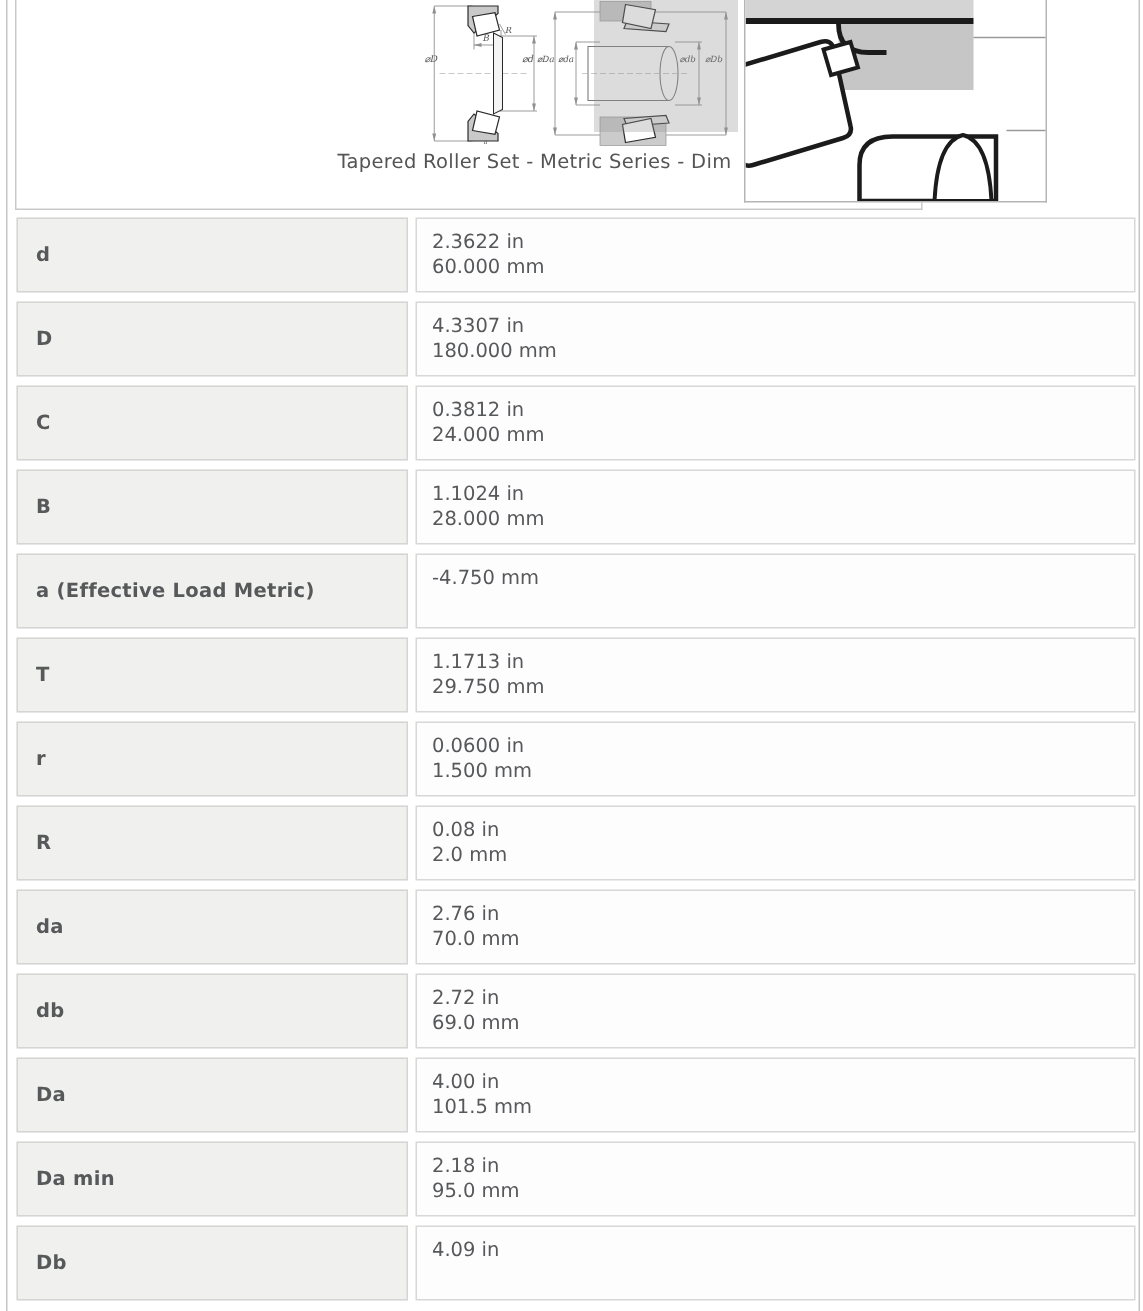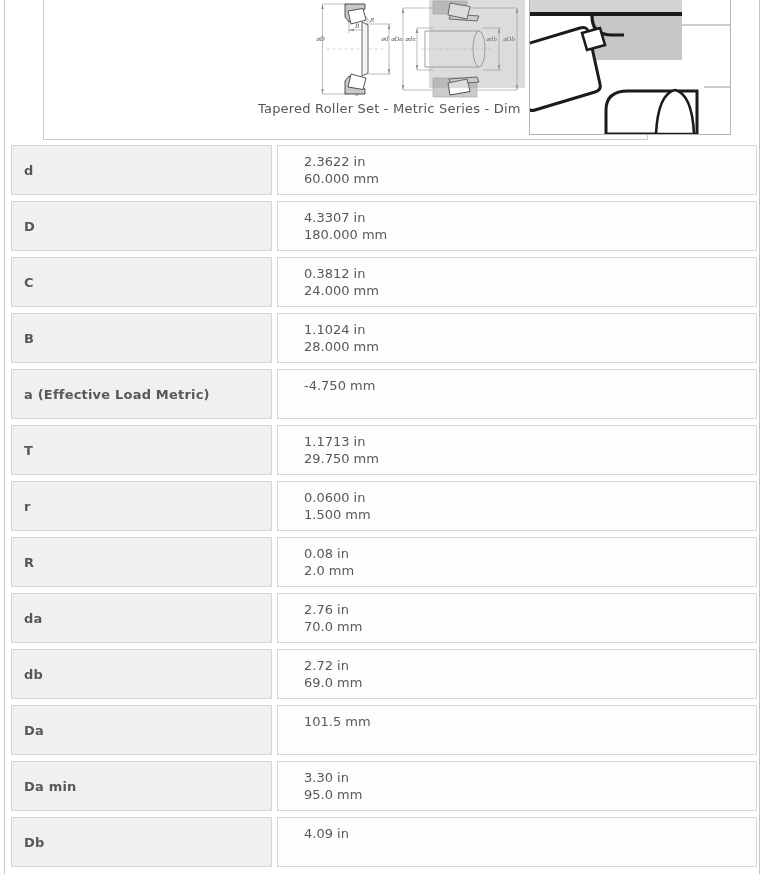--- a/index.html
+++ b/index.html
@@ -1,35 +1,35 @@
 <!DOCTYPE html>
 <html><head>
 <meta charset="utf-8">
 <style>
   * { margin:0; padding:0; box-sizing:border-box; }
   html,body { width:762px; height:874px; background:#ffffff; overflow:hidden;
     font-family:"DejaVu Sans", sans-serif; }
   .frame { position:absolute; left:4px; top:0; width:756px; height:874px;
     border-left:1px solid #c5c5c5; border-right:1px solid #c5c5c5; background:#fff; }
   .header-box { position:absolute; left:5px; top:0; width:605px; height:140px;
-    background:#fff; border:1px solid #c9c9c9; border-top:none;margin-left:33px; }
+    background:#fff; border:1px solid #c9c9c9; border-top:none; }
   .caption { position:absolute; left:214px; top:101px; font-size:13px; color:#555;
     white-space:nowrap; letter-spacing:.2px; }
   .left-svg  { position:absolute; left:272px; top:0; }
   .mid-svg   { position:absolute; left:347px; top:0; }
   .zoom-pane { position:absolute; left:485px; top:0; width:202px; height:135px;
     background:#fff; border:1px solid #b5b5b5; border-top:none; overflow:hidden; }
   .dimtxt { font-family:"DejaVu Serif", serif; font-style:italic; fill:#555; }
   .spec-table { position:absolute; left:6px; top:145px; width:746px; }
   .row { display:flex; height:50px; margin-bottom:6px; }
   .cl { width:261px; background:#f0f0ef; border:1px solid #d5d5d4;
     display:flex; align-items:center; padding-left:12px;
     font-size:13px; font-weight:bold; color:#57585a; letter-spacing:.2px; }
   .cv { flex:1; margin-left:5px; background:#fdfdfe; border:1px solid #d8d8d7;
-    padding:7px 10px 0 26px; font-size:13px; color:#57585a; line-height:17px; }
+    padding:7px 10px 0 10px; font-size:13px; color:#57585a; line-height:17px; }
 </style>
 </head>
 <body>
 
 <div class="frame">
 
   <div class="header-box">
 
     <svg class="left-svg" width="82" height="98" viewBox="0 0 82 98">
       <g stroke="#909090" stroke-width="0.6" fill="none">
@@ -208,28 +208,29 @@
       <div class="cl">db</div>
       <div class="cv">
         <div>2.72 in</div>
         <div>69.0 mm</div>
       </div>
     </div>
 
     <div class="row">
       <div class="cl">Da</div>
       <div class="cv">
+        <div>4.00 in</div>
         <div>101.5 mm</div>
       </div>
     </div>
 
     <div class="row">
       <div class="cl">Da min</div>
       <div class="cv">
-        <div>3.30 in</div>
+        <div>2.18 in</div>
         <div>95.0 mm</div>
       </div>
     </div>
 
     <div class="row">
       <div class="cl">Db</div>
       <div class="cv">
         <div>4.09 in</div>
       </div>
     </div>

